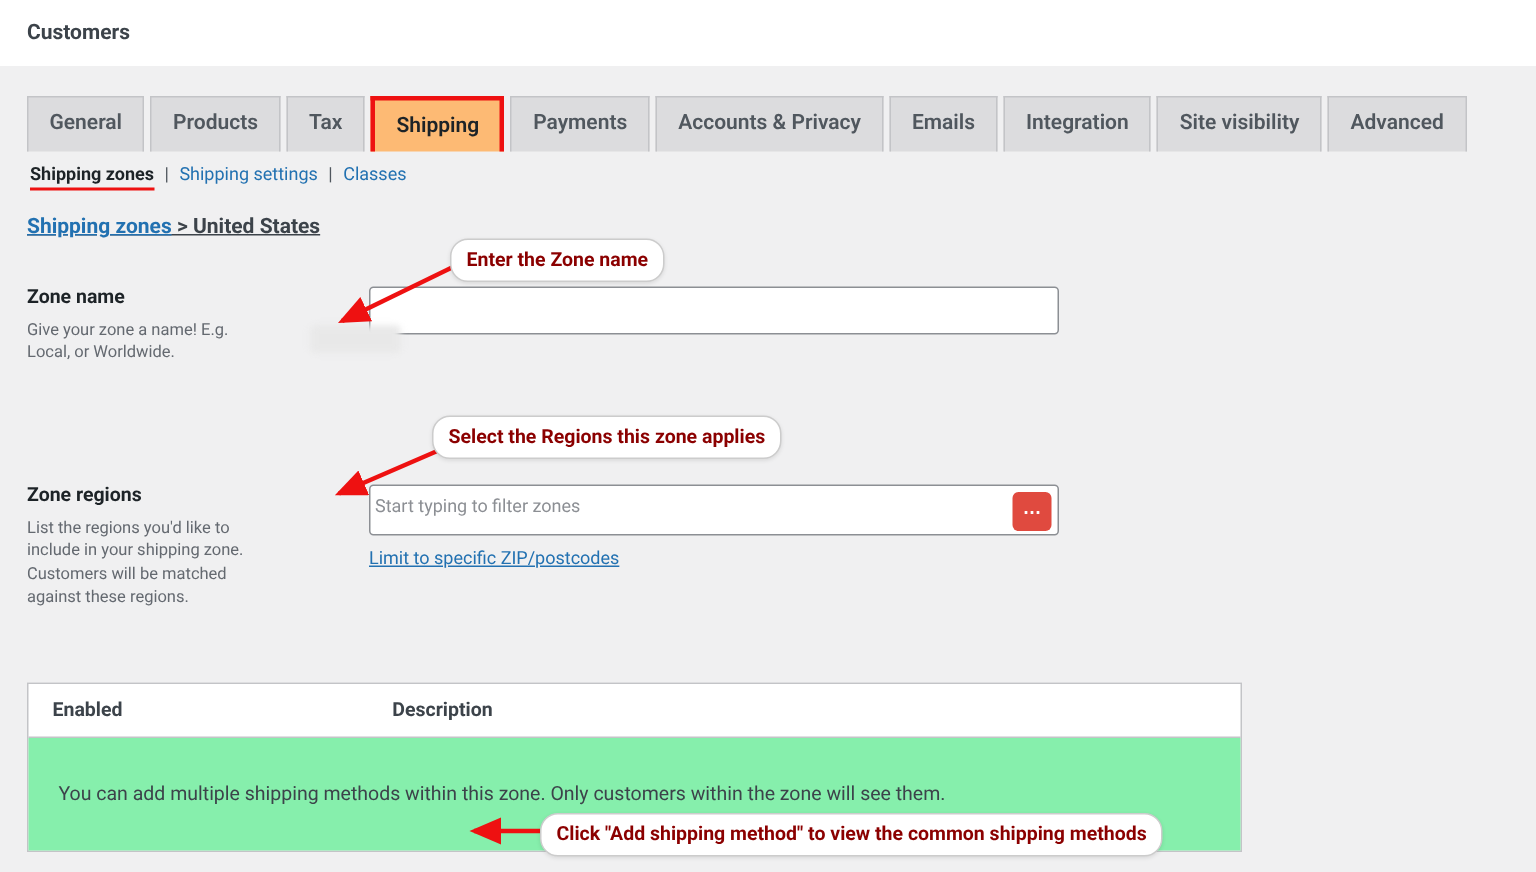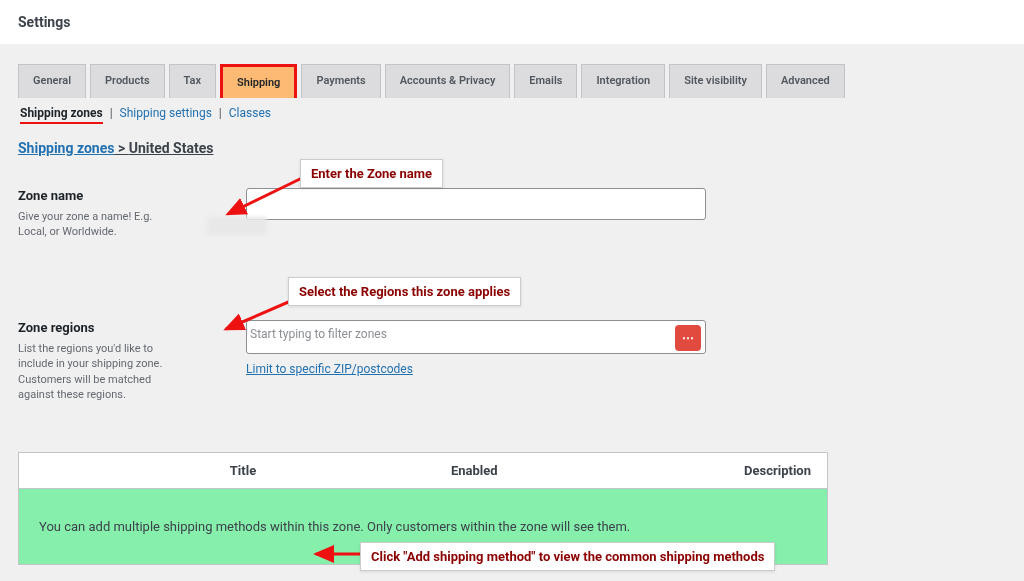--- a/index.html
+++ b/index.html
@@ -2,21 +2,21 @@
 <html><head>
 <meta charset="utf-8">
 <style>
   * { box-sizing: border-box; margin: 0; padding: 0; }
   body { font-family: -apple-system, BlinkMacSystemFont, "Segoe UI", Roboto, sans-serif; font-size: 13px; color: #3c434a; background: #f0f0f1; width: 1024px; }
   .top-header { background: #fff; padding: 14px 18px; font-weight: 700; font-size: 14px; }
   .content { padding: 20px 18px 30px 18px; position: relative; }
 
   
   .tab-row { display: flex; gap: 0; margin-bottom: 0; }
-  .tab { background: #dcdcde; border: 1px solid #c3c4c7; border-bottom: none; padding: 9px 14px; font-size: 11px; color: #50575e; font-weight: 600; margin-right: 4px; cursor: pointer; }
+  .tab { background: #dcdcde; border: 1px solid #c3c4c7; border-bottom: none; padding: 9px 14px; font-size: 14px; color: #50575e; font-weight: 600; margin-right: 4px; cursor: pointer; }
   .tab.active { background: #fdba74; border: 3px solid #e11; border-bottom: none; color: #1d2327; }
   .subtab-row { padding: 8px 0 6px 2px; font-size: 12px; }
   .subtab { color: #2271b1; text-decoration: none; cursor: pointer; }
   .subtab.active { font-weight: 700; color: #1d2327; border-bottom: 2px solid #e11; padding-bottom: 2px; }
   .subtab-sep { color: #50575e; margin: 0 4px; }
 
   .breadcrumb { margin-top: 14px; font-size: 14px; font-weight: 700; text-decoration: underline; }
   .breadcrumb a { color: #2271b1; text-decoration: underline; }
 
   .form-row { display: flex; align-items: flex-start; margin-top: 32px; gap: 48px; }
@@ -28,32 +28,32 @@
   .blur-spot { position: absolute; width: 60px; height: 18px; background: #e8e8e8; border-radius: 3px; filter: blur(2px); left: 207px; top: 173px; }
 
   .tag-input { width: 460px; min-height: 34px; border: 1px solid #8c8f94; border-radius: 3px; background: #fff; padding: 6px 40px 6px 3px; position: relative; font-size: 12px; color: #8c8f94; }
   .tag-input .expand-btn { position: absolute; right: 4px; top: 4px; width: 26px; height: 26px; background: #e04a3f; border-radius: 4px; color: #fff; display: flex; align-items: center; justify-content: center; font-weight: 700; font-size: 12px; cursor: pointer; }
   .zip-link { display: inline-block; margin-top: 8px; font-size: 12px; color: #2271b1; text-decoration: underline; }
 
   .methods-table { width: 810px; border: 1px solid #c3c4c7; background: #fff; }
   .methods-head { display: flex; padding: 10px 16px; font-weight: 700; font-size: 13px; border-bottom: 1px solid #c3c4c7; }
   .col-title { flex: 1; text-align: center; }
   .col-enabled { width: 160px; text-align: left; }
-  .col-desc { width: 200px; text-align: right; }
+  .col-desc { width: 200px; text-align: center; }
   .methods-body { padding: 30px 20px; text-align: left; color: #3c434a; font-size: 13px; background: #86efac; }
 
   
-  .callout { position: absolute; background: #fff; border: 1px solid #ccc; border-radius: 0; padding: 6px 10px; font-weight: 700; color: #8b0000; font-size: 13px; box-shadow: 0 1px 3px rgba(0,0,0,0.1); white-space: nowrap; z-index: 10; }
+  .callout { position: absolute; background: #fff; border: 1px solid #ccc; border-radius: 12px; padding: 6px 10px; font-weight: 700; color: #8b0000; font-size: 13px; box-shadow: 0 1px 3px rgba(0,0,0,0.1); white-space: nowrap; z-index: 10; }
   .arrow { position: absolute; z-index: 9; pointer-events: none; }
 </style>
 </head>
 <body>
 
 <div class="top-header">
-  <span>Settings</span>
+  <span>Customers</span>
 </div>
 
 <div class="content">
 
   <div class="tab-row">
     <div class="tab">General</div>
     <div class="tab">Products</div>
     <div class="tab">Tax</div>
     <div class="tab active">Shipping</div>
     <div class="tab">Payments</div>
@@ -100,21 +100,20 @@
         </div>
       </div>
       <a class="zip-link">Limit to specific ZIP/postcodes</a>
     </div>
   </div>
 
   <div class="form-row" style="margin-top:50px">
     <div style="flex:1">
       <div class="methods-table">
         <div class="methods-head">
-          <div class="col-title">Title</div>
           <div class="col-enabled">Enabled</div>
           <div class="col-desc">Description</div>
         </div>
         <div class="methods-body">You can add multiple shipping methods within this zone. Only customers within the zone will see them.</div>
       </div>
 
     </div>
   </div>
 
   <div class="callout" style="left:300px; top:115px;">Enter the Zone name</div>

